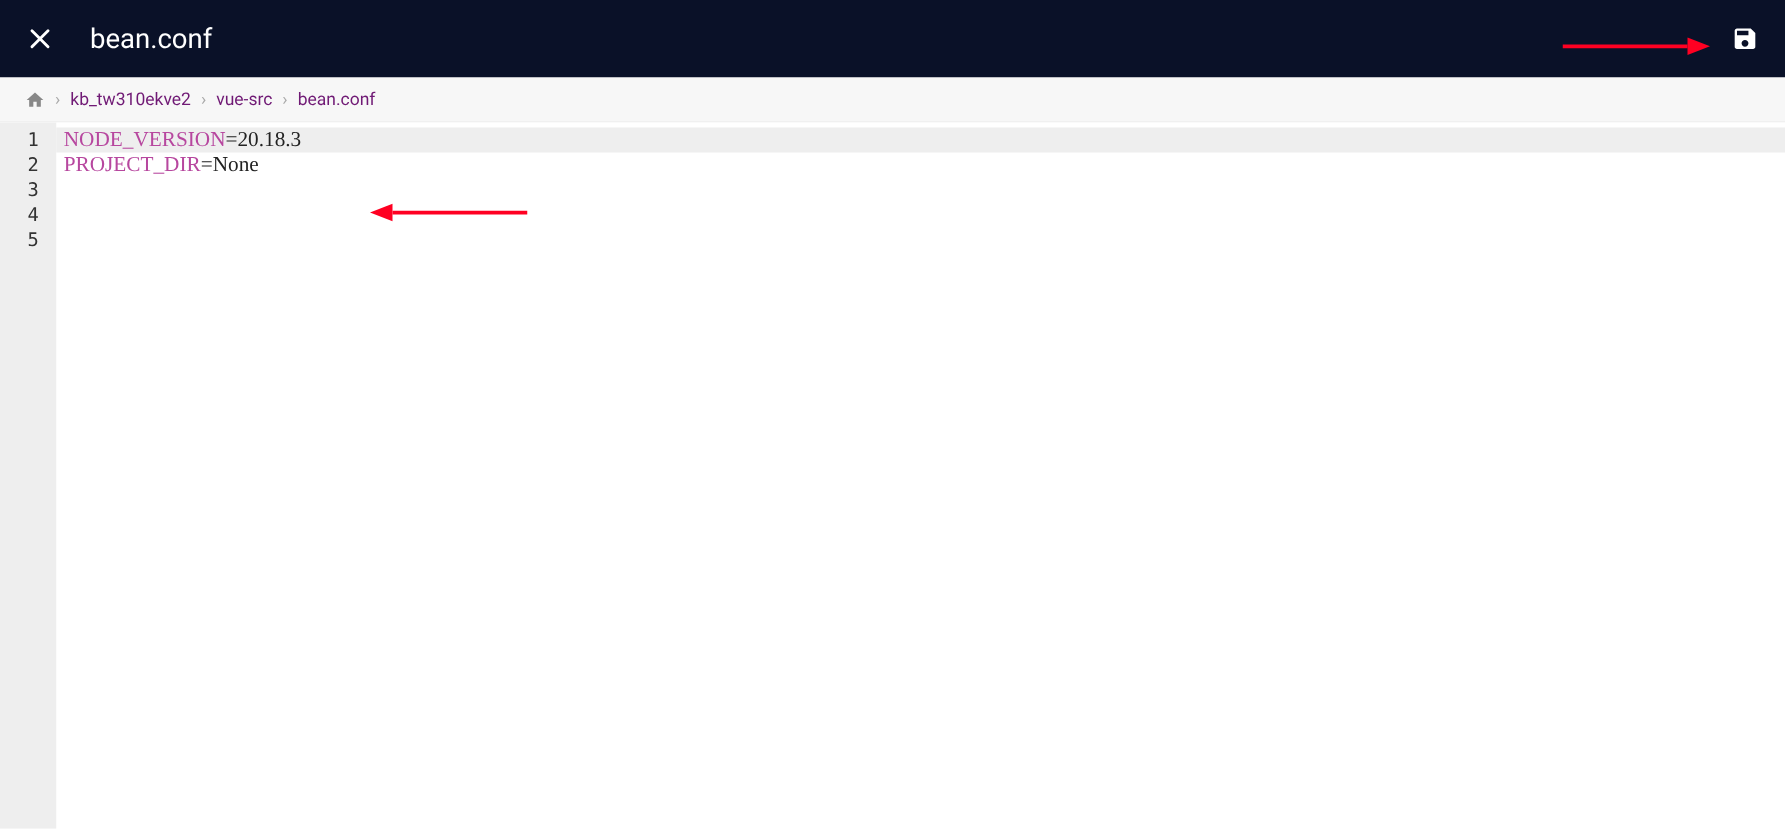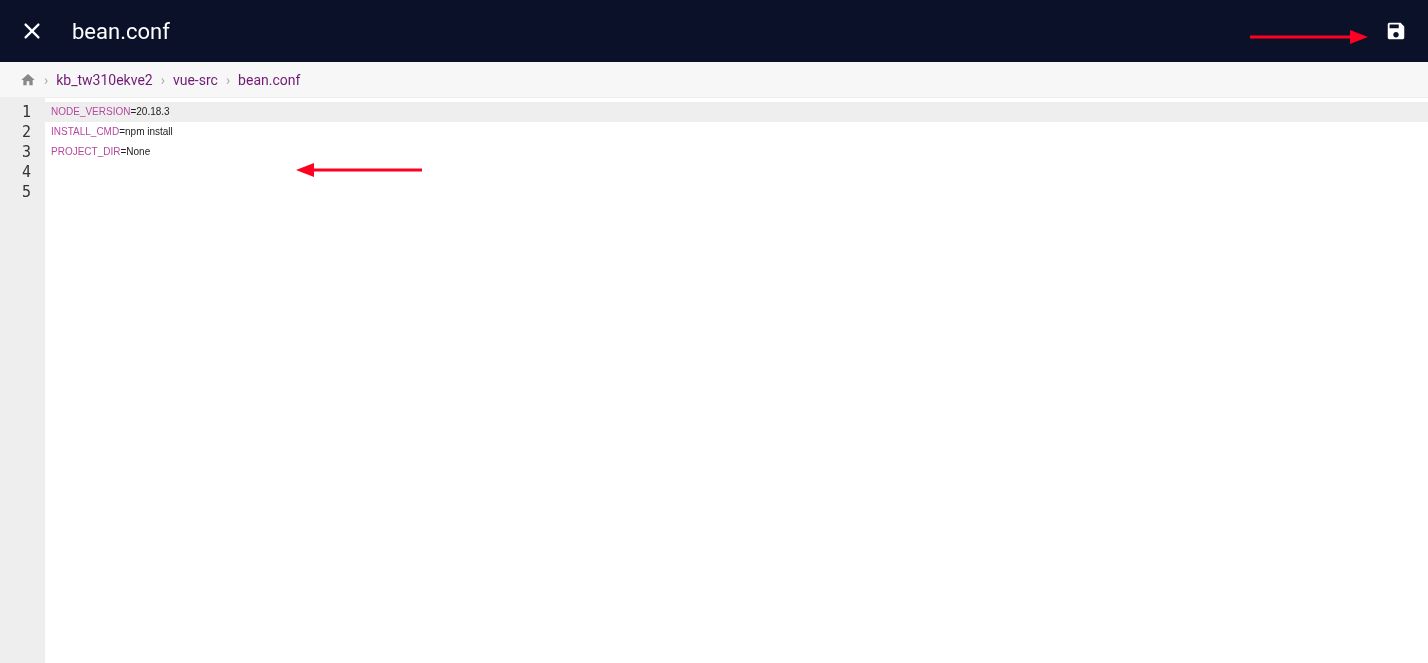--- a/index.html
+++ b/index.html
@@ -91,22 +91,22 @@
       font-family: "Menlo", "Consolas", monospace;
       font-size: 15px;
       color: #333;
       padding-right: 14px;
       line-height: 20px;
     }
     .code {
       flex: 1;
       padding-top: 4px;
       padding-left: 6px;
-      font-family: Liberation Sans, sans-serif;
-      font-size: 10px;
+      font-family: Liberation Serif, serif;
+      font-size: 17px;
       line-height: 20px;
       position: relative;
     }
     .code-line {
       white-space: pre;
       height: 20px;
     }
     .code-line.active {
       background: #eeeeee;
       margin-left: -6px;
@@ -171,21 +171,20 @@
 <div class="editor">
   <div class="gutter">
     <div class="gutter-line">1</div>
     <div class="gutter-line">2</div>
     <div class="gutter-line">3</div>
     <div class="gutter-line">4</div>
     <div class="gutter-line">5</div>
   </div>
   <div class="code">
     <div class="code-line active"><span class="tok-key">NODE_VERSION</span><span class="tok-eq">=</span><span class="tok-val">20.18.3</span></div>
-    <div class="code-line"><span class="tok-key">INSTALL_CMD</span><span class="tok-eq">=</span><span class="tok-val">npm install</span></div>
     <div class="code-line"><span class="tok-key">PROJECT_DIR</span><span class="tok-eq">=</span><span class="tok-val">None</span></div>
     <div class="code-line"><span class="tok-key"></span><span class="tok-eq"></span><span class="tok-val"></span></div>
   </div>
 </div>
 
 <svg class="arrow arrow-1" width="120" height="20" viewBox="0 0 120 20">
   <line x1="0" y1="10" x2="100" y2="10" stroke="#ff0022" stroke-width="3"></line>
   <polygon points="100,3 118,10 100,17" fill="#ff0022"></polygon>
 </svg>
 

